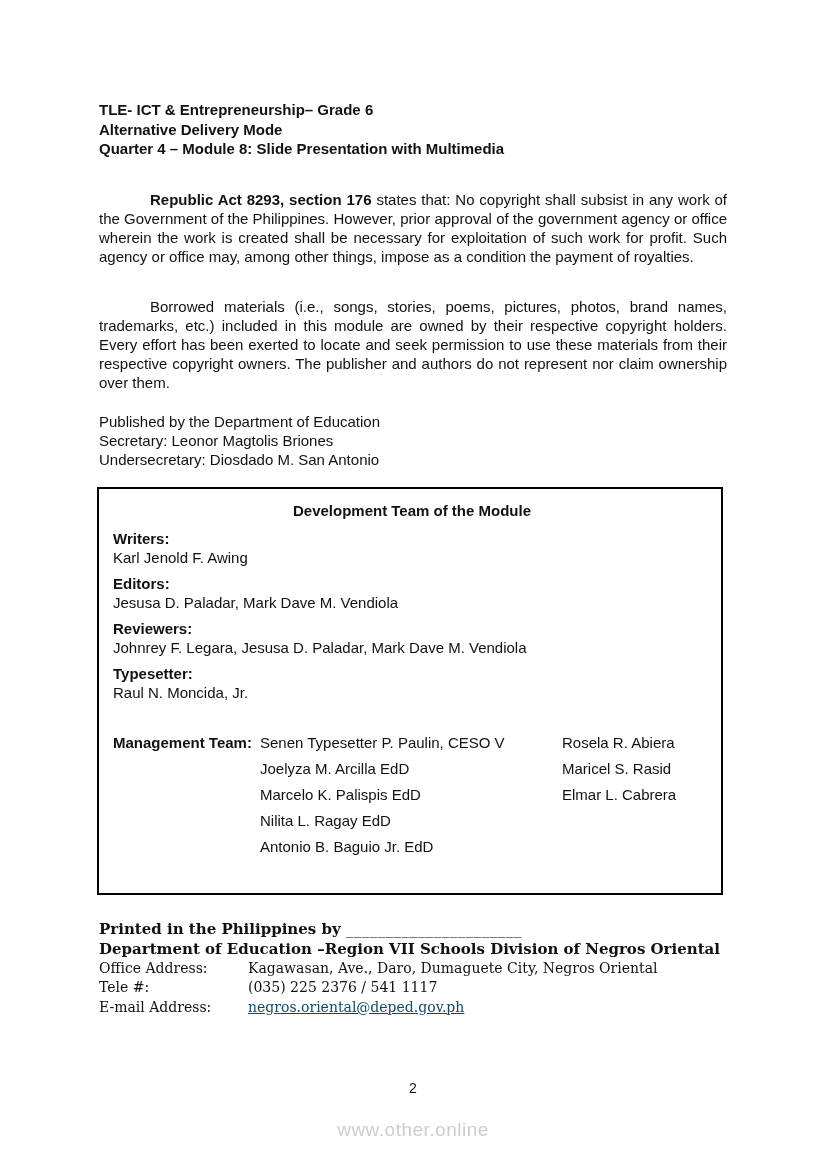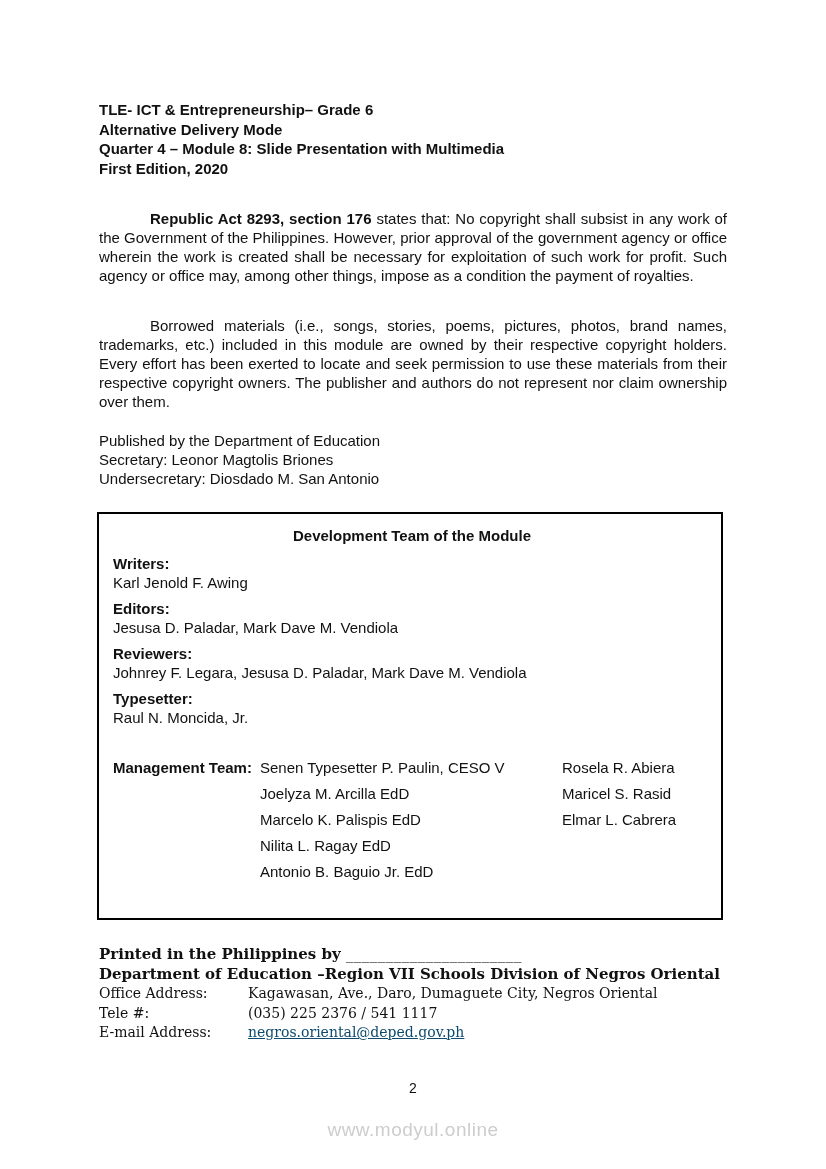--- a/index.html
+++ b/index.html
@@ -28,21 +28,21 @@
     font-size:15px;
     line-height:19px;
     text-align:justify;
     text-indent:51px;
   }
   
   .publisher{margin-top:20px;font-size:15px;line-height:19px;}
   
   .dev-box{
     box-sizing:border-box;
-    margin-top:24px;
+    margin-top:18px;
     margin-left:-2px;
     width:626px;
     border:2px solid #000;
     padding:12px 10px 30px 14px;
     font-size:15px;
   }
   .box-title{
     text-align:center;
     font-weight:bold;
     line-height:20px;
@@ -90,21 +90,20 @@
 </head>
 <body>
 
 <div class="page">
   <div class="content">
 
     <div>
       <div class="hdr-line">TLE- ICT &amp; Entrepreneurship– Grade 6</div>
       <div class="hdr-line">Alternative Delivery Mode</div>
       <div class="hdr-line">Quarter 4 – Module 8: Slide Presentation with Multimedia</div>
-      <div class="hdr-line">First Edition, 2020</div>
     </div>
 
     <p class="para"><b>Republic Act 8293, section 176</b><span> states that: No copyright shall subsist in any work of the Government of the Philippines. However, prior approval of the government agency or office wherein the work is created shall be necessary for exploitation of such work for profit. Such agency or office may, among other things, impose as a condition the payment of royalties.</span></p>
 
     <p class="para">Borrowed materials (i.e., songs, stories, poems, pictures, photos, brand names, trademarks, etc.) included in this module are owned by their respective copyright holders. Every effort has been exerted to locate and seek permission to use these materials from their respective copyright owners. The publisher and authors do not represent nor claim ownership over them.</p>
 
     <div class="publisher">
       <div>Published by the Department of Education</div>
       <div>Secretary: Leonor Magtolis Briones</div>
       <div>Undersecretary: Diosdado M. San Antonio</div>
@@ -158,14 +157,14 @@
         <div class="contact-row">
           <span class="c-label">E-mail Address:</span>
           <span class="c-value email-link">negros.oriental@deped.gov.ph</span>
         </div>
       </div>
     </div>
 
   </div>
 
   <div class="page-number">2</div>
-  <div class="watermark">www.modyul.online</div>
+  <div class="watermark">www.other.online</div>
 </div>
 
 </body></html>

